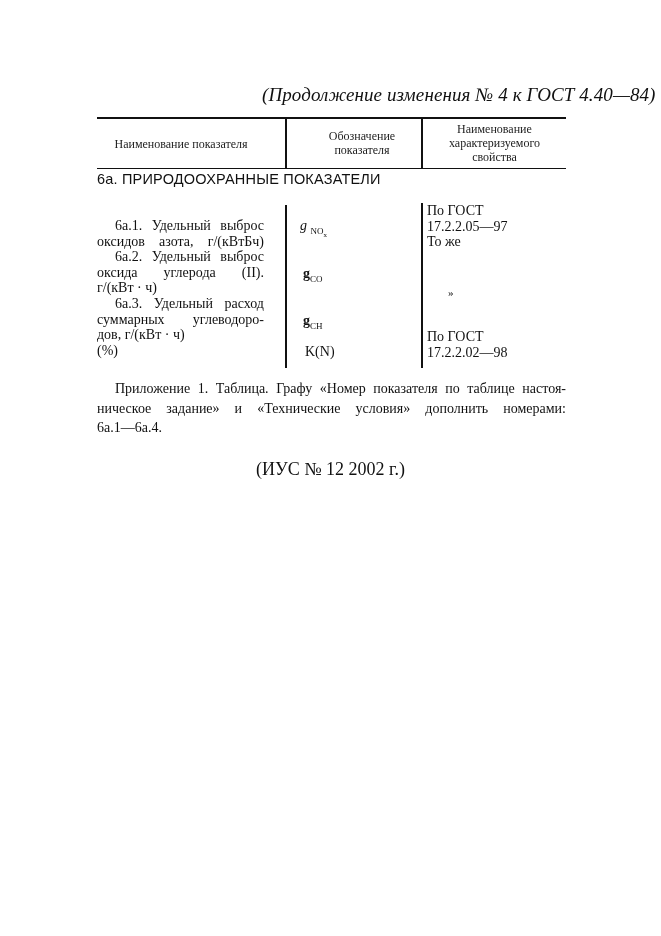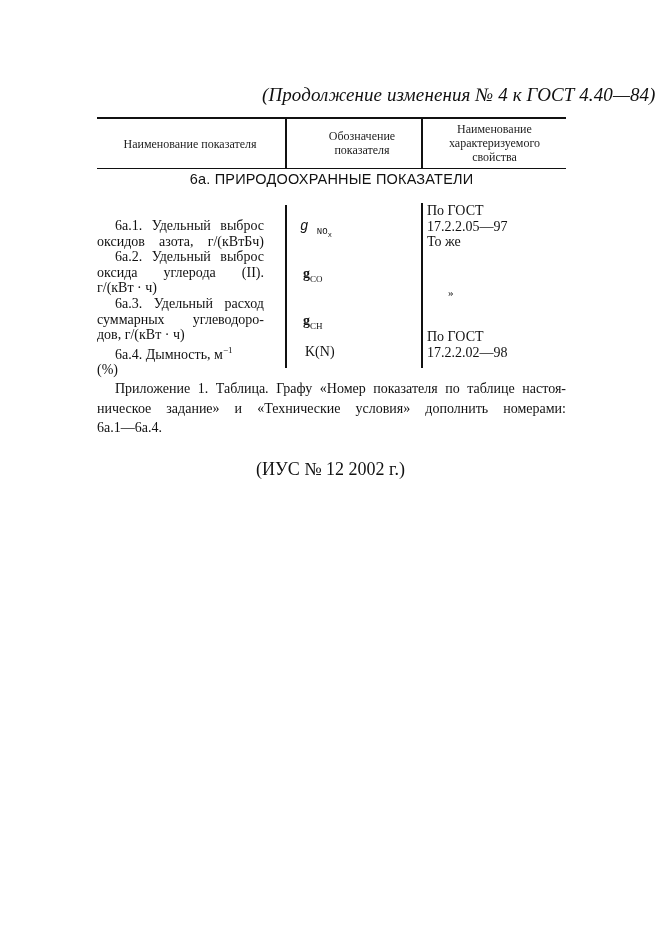--- a/index.html
+++ b/index.html
@@ -4,42 +4,42 @@
 <style>
   html, body { margin: 0; padding: 0; background: #ffffff; }
   body { width: 661px; height: 936px; position: relative; overflow: hidden;
          font-family: "Liberation Serif", "DejaVu Serif", serif; color: #111; }
   .abs { position: absolute; }
   .header-note { left: 262px; top: 84px; font-size: 19px; font-style: italic; white-space: nowrap; letter-spacing: 0.1px; }
   .rule-top { left: 97px; top: 117px; width: 469px; height: 2px; background: #111; }
   .rule-head { left: 97px; top: 168px; width: 469px; height: 1px; background: #111; }
   .vline { background: #111; width: 2px; }
   .th { font-size: 12px; text-align: center; line-height: 14px; color: #222; }
-  .section { left: 97px; top: 171px; width: 469px; text-align: center; font-family: "Liberation Sans", sans-serif; font-size: 14.5px; letter-spacing: 0.2px; }
+  .section { left: 97px; top: 171px; width: 469px; text-align: left; font-family: "Liberation Sans", sans-serif; font-size: 14.5px; letter-spacing: 0.2px; }
   .cell { font-size: 14px; line-height: 15.6px; }
   .c1 { left: 97px; width: 167px; text-align: justify; margin-top: 13px; }
   .c1 .line { display: block; }
   .c1 .indent { padding-left: 18px; }
   .just { text-align: justify; text-align-last: justify; }
   .sym { font-size: 14px; }
   .sub { font-size: 9px; vertical-align: -4px; }
   .para { left: 97px; width: 469px; font-size: 14px; line-height: 19.5px; text-align: justify; }
   .para .pl { display: block; text-align: justify; text-align-last: justify; }
   .para .pl.last { text-align-last: left; }
   .para .first { text-indent: 18px; }
   .ref { left: 0; width: 661px; top: 459px; text-align: center; font-size: 18px; }
 </style>
 </head>
 <body>
 
 <div class="abs header-note">(Продолжение изменения № 4 к ГОСТ  4.40—84)</div>
 
 <div class="abs rule-top"></div>
 
-<div class="abs th" style="left:97px; top:137px; width:186px;">Наименование показателя</div>
+<div class="abs th" style="left:88px; top:137px; width:186px;">Наименование показателя</div>
 <div class="abs vline" style="left:285px; top:119px; height:49px;"></div>
 <div class="abs th" style="left:287px; top:129px; width:150px;">
   <div>Обозначение</div>
   <div>показателя</div>
 </div>
 <div class="abs vline" style="left:421px; top:119px; height:49px;"></div>
 <div class="abs th" style="left:423px; top:122px; width:143px;">
   <div>Наименование</div>
   <div>характеризуемого</div>
   <div>свойства</div>
@@ -54,25 +54,24 @@
 
 <div class="abs cell c1" style="top:205px;">
   <span class="line just indent">6а.1.  Удельный выброс</span>
   <span class="line just">оксидов    азота, г/(кВтБч)</span>
   <span class="line just indent">6а.2. Удельный выброс</span>
   <span class="line just">оксида     углерода     (II).</span>
   <span class="line">г/(кВт · ч)</span>
   <span class="line just indent">6а.3. Удельный расход</span>
   <span class="line just">суммарных    углеводоро-</span>
   <span class="line">дов,  г/(кВт · ч)</span>
-  <span class="line indent"><span>6а.4.  Дымность,  м</span><sup style="font-size:9px;">−1</sup></span>
   <span class="line">(%)</span>
 </div>
 
-<div class="abs sym" style="left:300px; top:218px;font-family:Liberation Mono, monospace;"><span style="font-style:italic;">g</span> <span class="sub">NO</span><span class="sub" style="font-size:7px; vertical-align:-7px;">x</span></div>
+<div class="abs sym" style="left:300px; top:218px;"><span style="font-style:italic;">g</span> <span class="sub">NO</span><span class="sub" style="font-size:7px; vertical-align:-7px;">x</span></div>
 <div class="abs sym" style="left:303px; top:266px; font-weight:bold;"><span>g</span><span class="sub" style="font-weight:normal;">CO</span></div>
 <div class="abs sym" style="left:303px; top:313px; font-weight:bold;"><span>g</span><span class="sub" style="font-weight:normal;">CH</span></div>
 <div class="abs sym" style="left:305px; top:344px;">K(N)</div>
 
 <div class="abs cell" style="left:427px; top:203px;">
   <div>По ГОСТ</div>
   <div>17.2.2.05—97</div>
   <div>То же</div>
 </div>
 <div class="abs cell" style="left:448px; top:285px; font-size:11px;">»</div>

